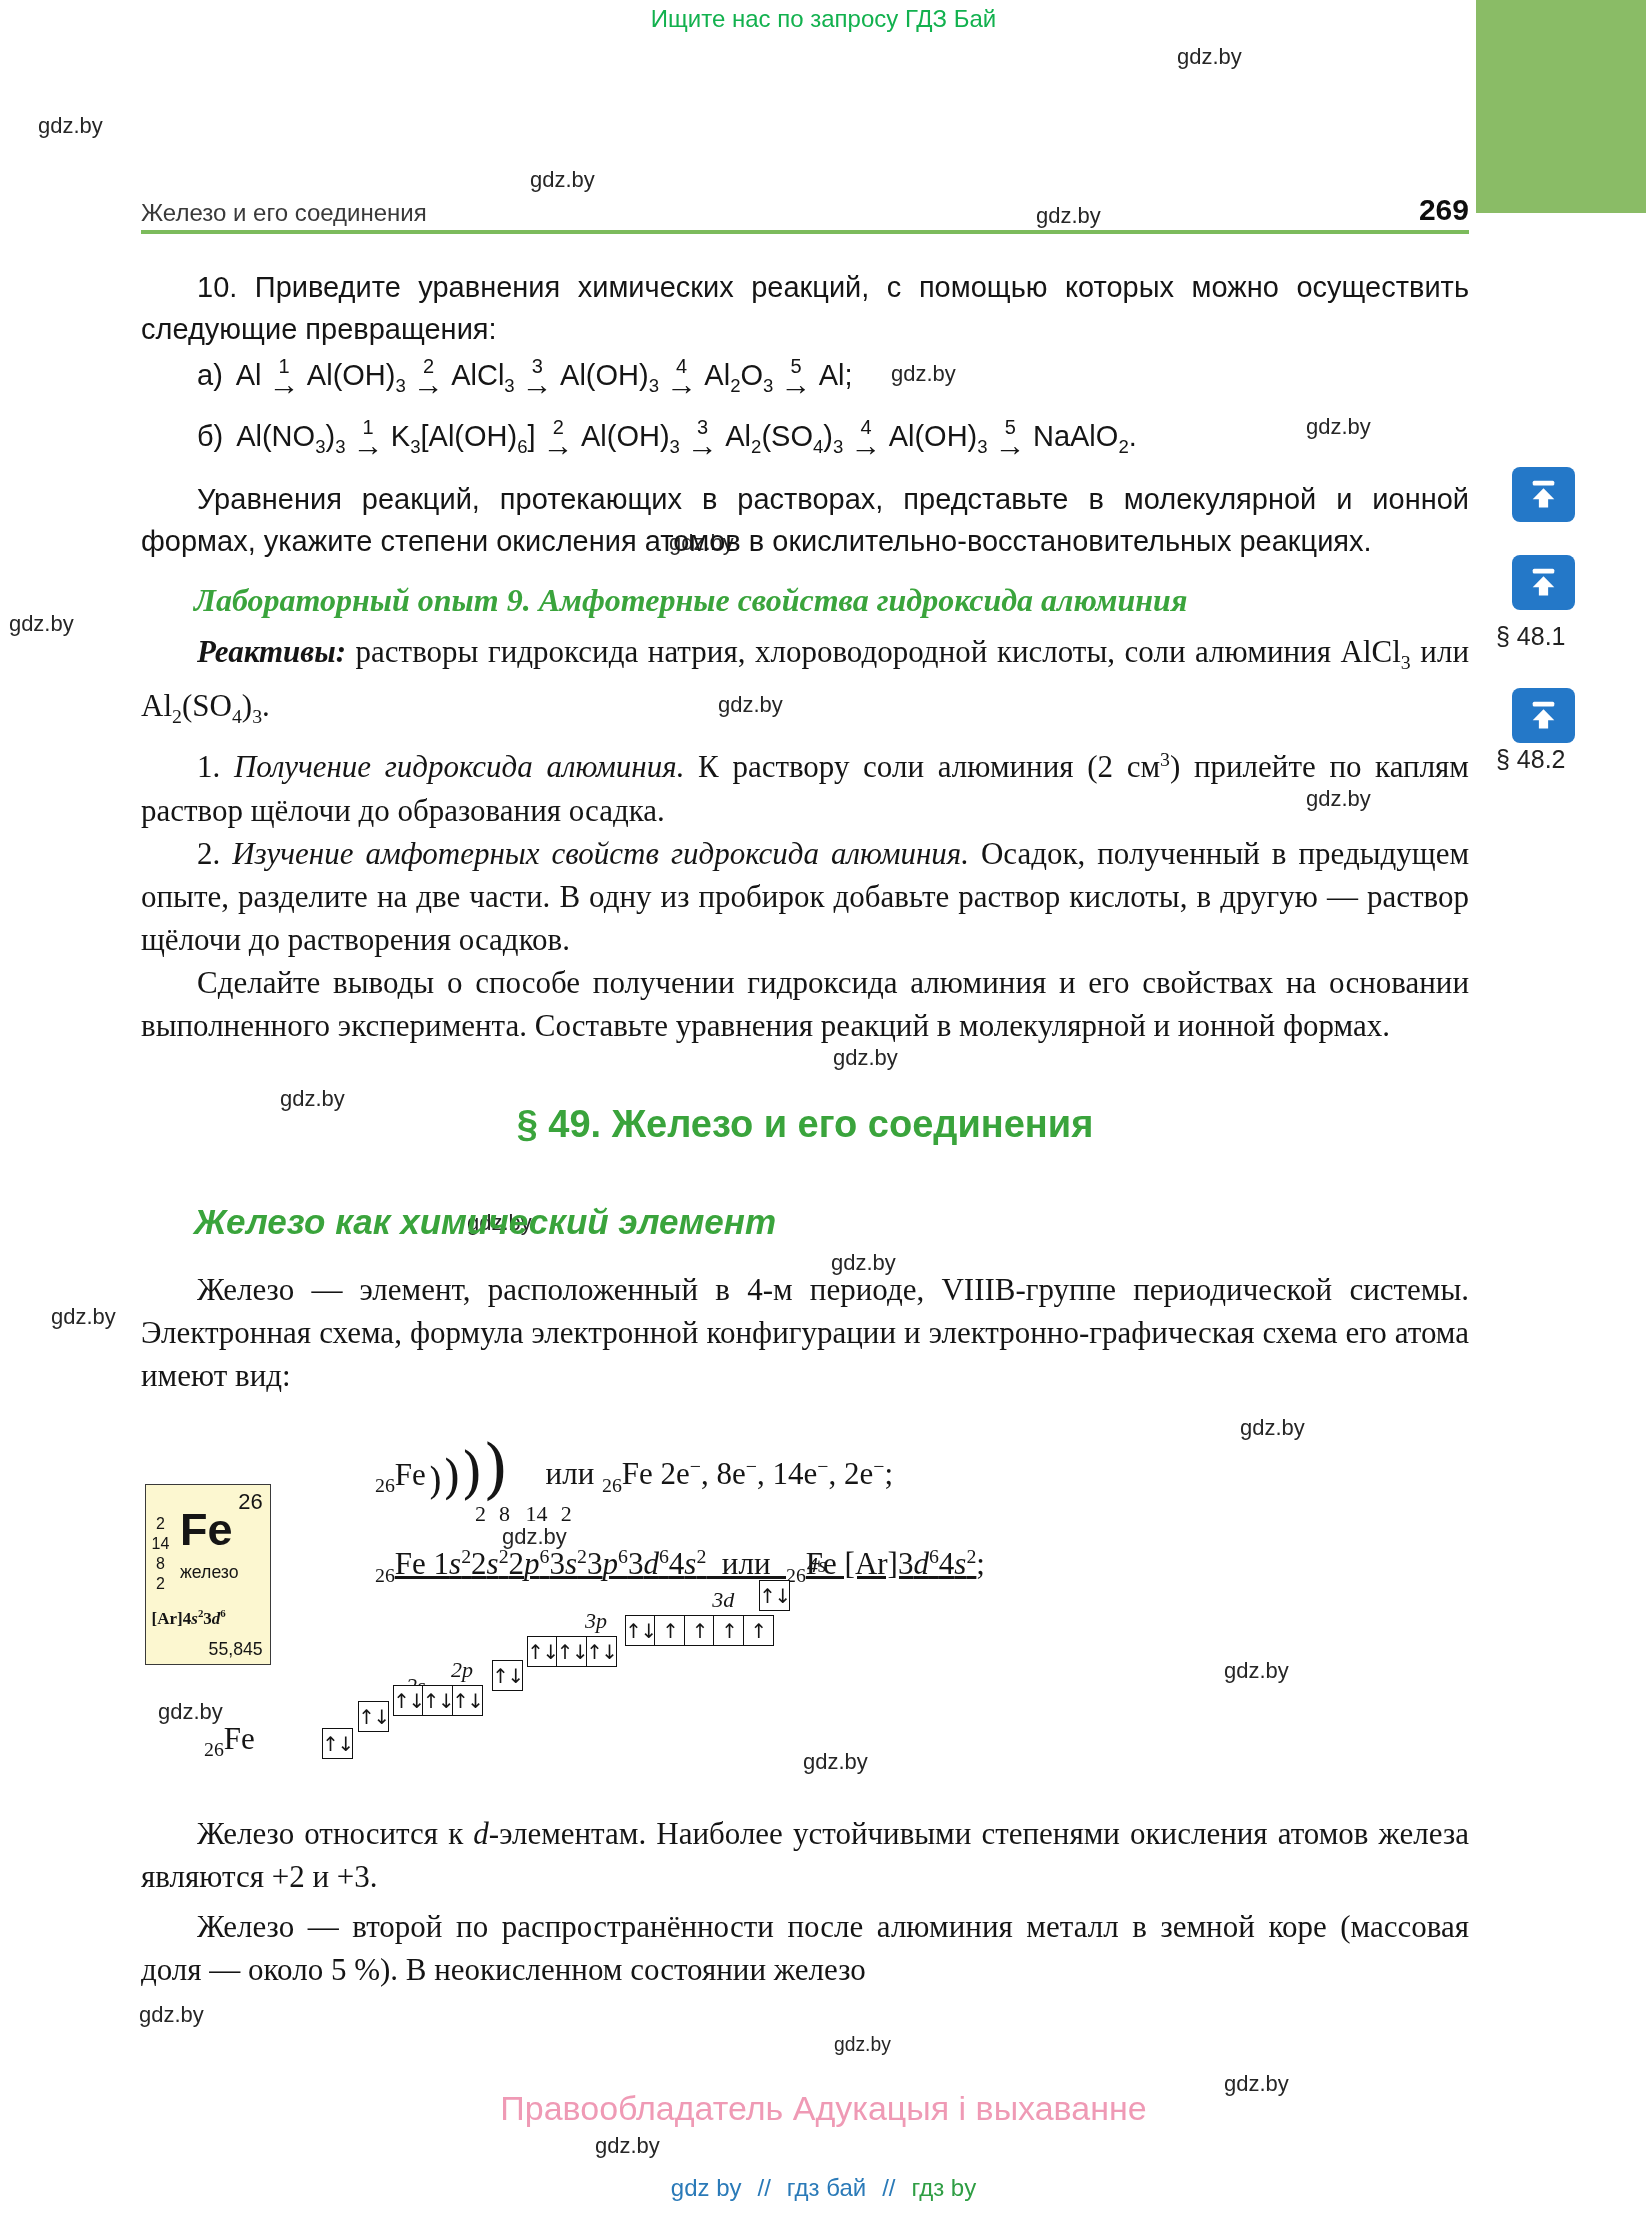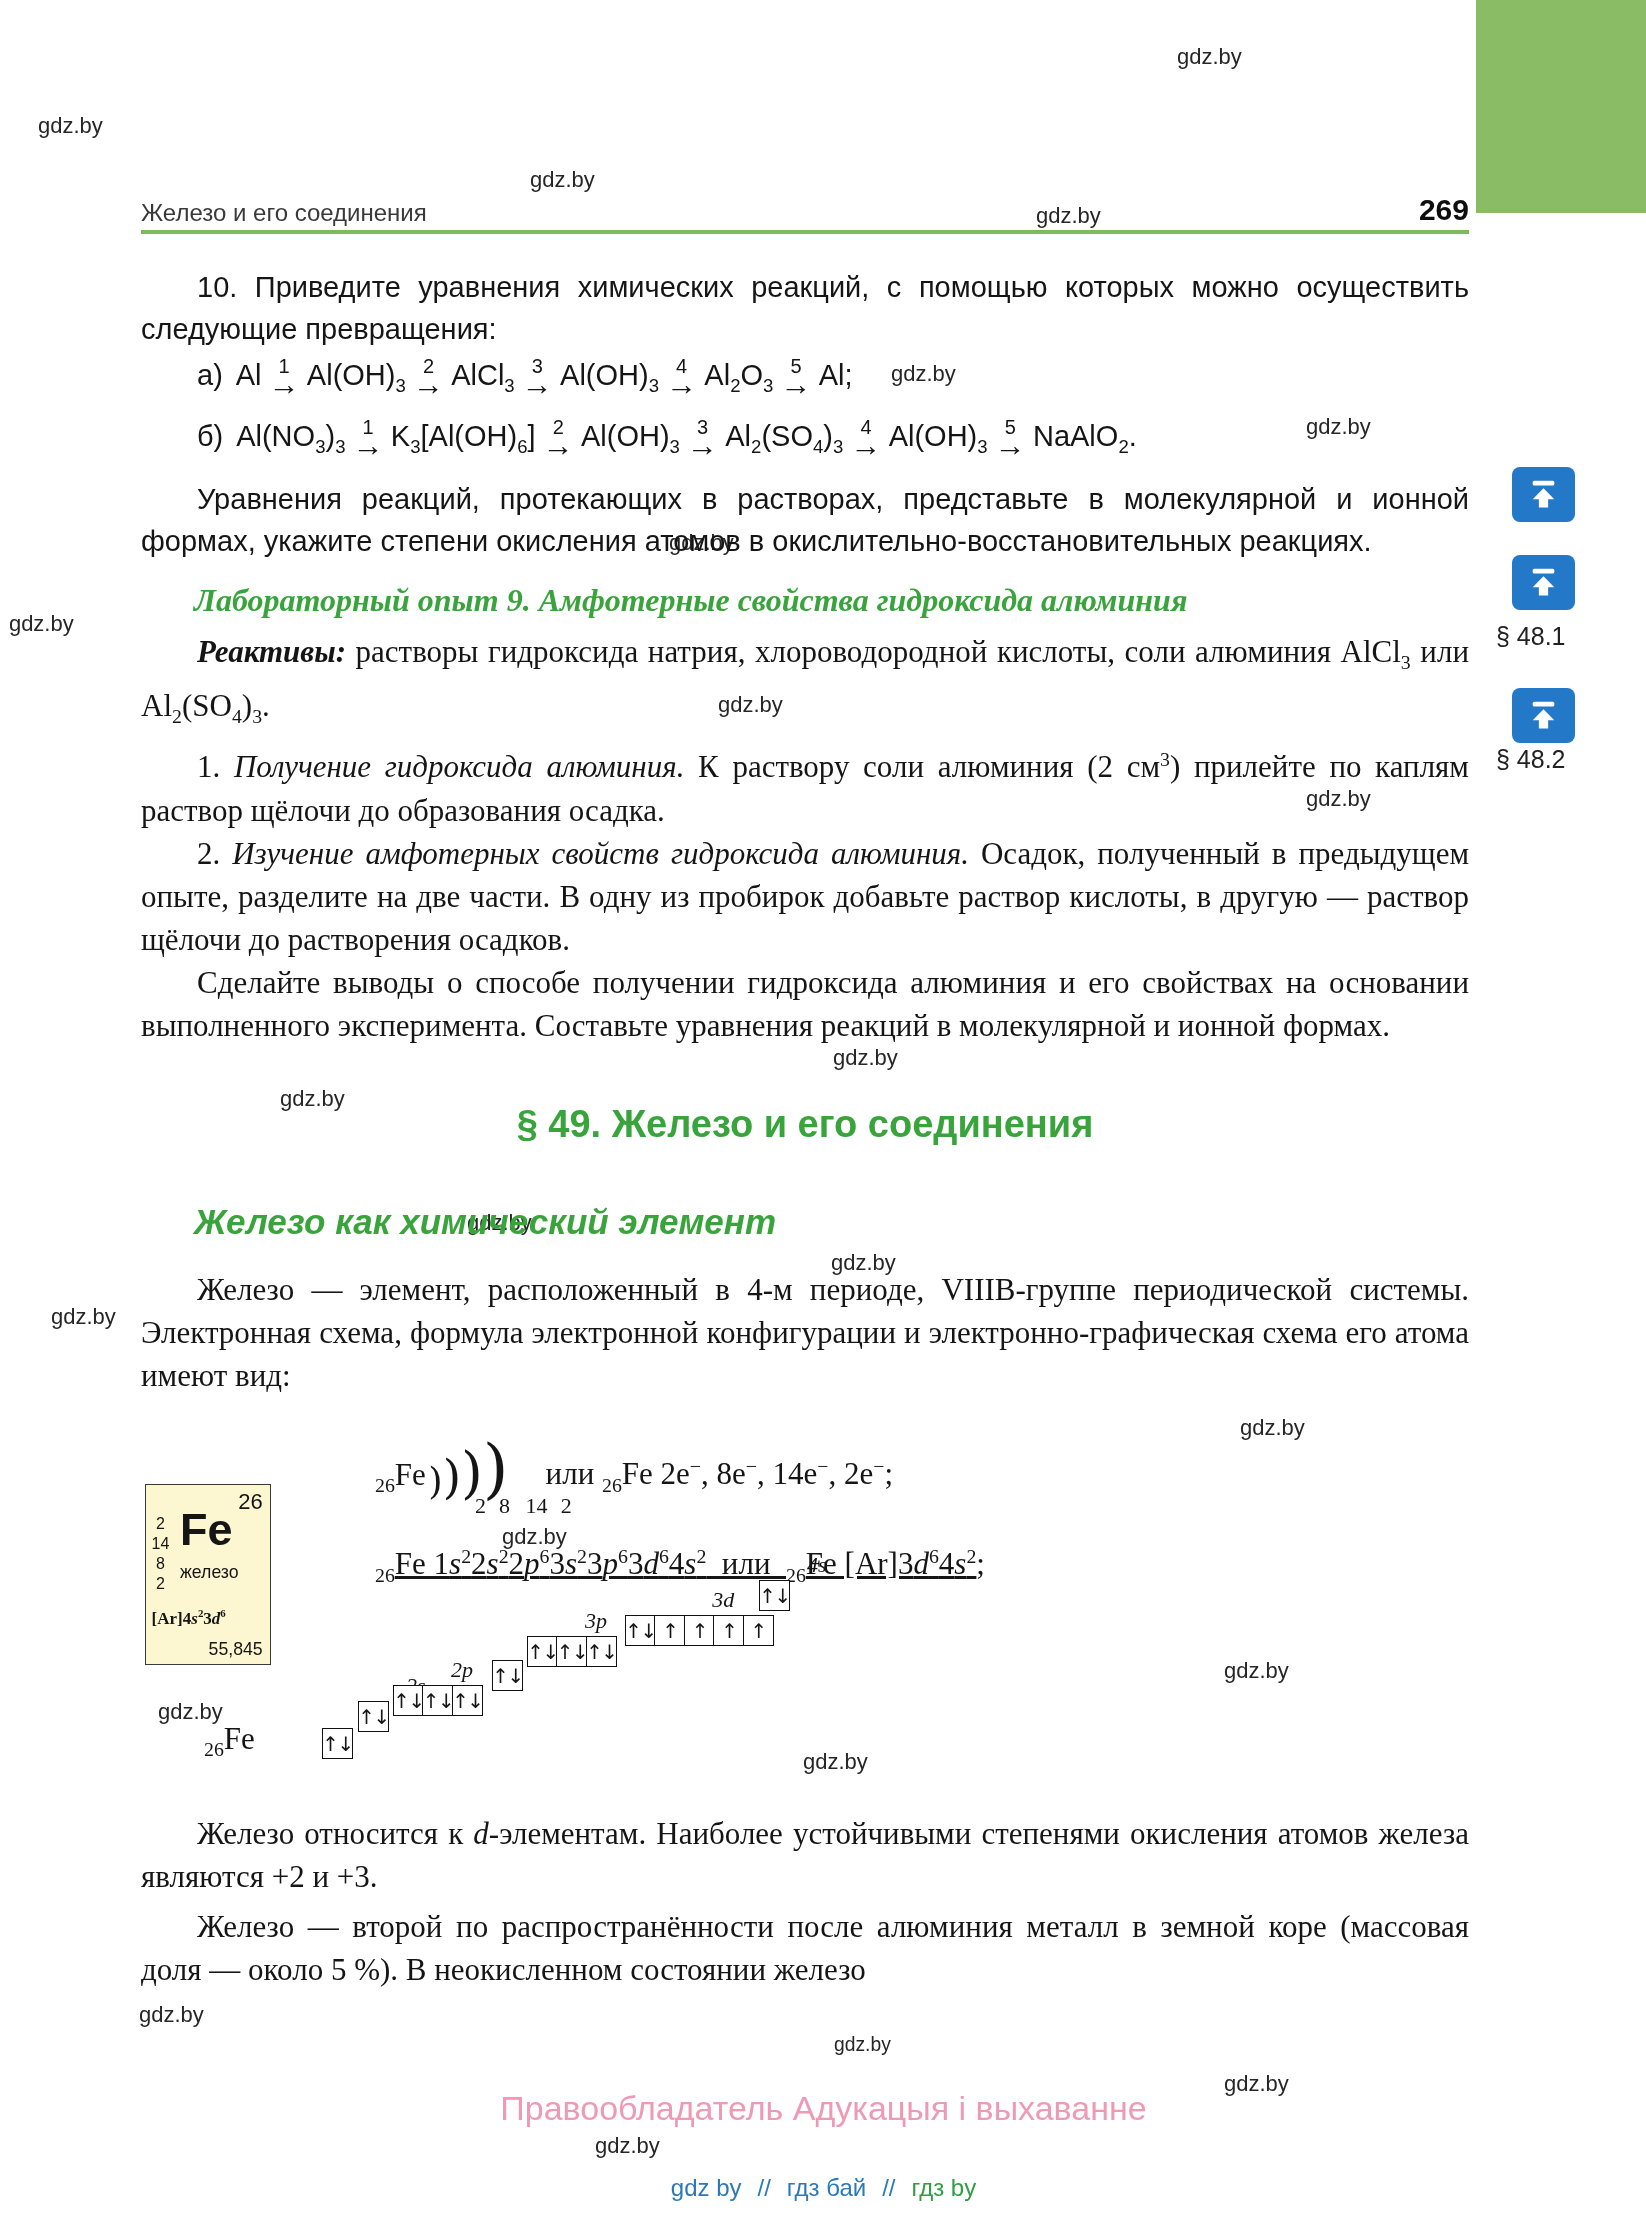--- a/index.html
+++ b/index.html
@@ -61,21 +61,21 @@
 
   
   .figure { position:relative; height:364px; margin-top:29px; }
   .shell-line { position:absolute; left:234px; top:11.3px; height:60px;
                 display:flex; align-items:flex-end; font-size:31px; }
   .arcs { display:flex; align-items:flex-end; margin-left:2.4px; }
   .arc::before { content:")"; }
   .arc { font-family:"DejaVu Serif", serif; line-height:0.85; }
   .arc1{font-size:37px;} .arc2{font-size:47px;} .arc3{font-size:56px;} .arc4{font-size:66px;}
   .shell-alt { margin-left:37px; white-space:nowrap; }
-  .shell-numbers { position:absolute; left:95px; top:56px; font-size:22px; }
+  .shell-numbers { position:absolute; left:95px; top:64px; font-size:22px; }
   .shell-numbers span { display:inline-block; text-align:center; }
   .shell-numbers span:nth-child(1){width:21px;} .shell-numbers span:nth-child(2){width:27px;}
   .shell-numbers span:nth-child(3){width:37px;} .shell-numbers span:nth-child(4){width:22.6px;}
   .config-line { position:absolute; left:234px; top:119px; font-size:31px; white-space:nowrap;text-decoration:underline; }
 
   .element-card { position:absolute; left:4px; top:58px; width:126px; height:181px;
                   background:#fcf7d0; border:1.6px solid #3a3a3a;
                   font-family:"Liberation Sans", sans-serif; }
   .ec-num { position:absolute; top:4px; right:7.3px; font-size:22px; }
   .ec-shells { position:absolute; left:5.6px; top:29px; font-size:16px; line-height:20px; text-align:center; }
@@ -92,20 +92,21 @@
   .obox { width:31px; height:31px; border:1.6px solid #111; margin-left:-1.6px; background:#fff;
           display:flex; align-items:center; justify-content:center;
           font-family:"DejaVu Sans", sans-serif; font-size:20px; letter-spacing:-1.6px; }
   .orow .obox:first-child { margin-left:0; }
 </style>
 </head>
 <body>
 
 <div class="page">
 
+  <div class="banner">Ищите нас по запросу ГДЗ Бай</div>
   <div class="green-block"></div>
   <div class="wm-layer">
       <span class="wm" style="left: 1177px; top: 44px;">gdz.by</span>
       <span class="wm" style="left: 38px; top: 113px;">gdz.by</span>
       <span class="wm" style="left: 530px; top: 167px;">gdz.by</span>
       <span class="wm" style="left: 1036px; top: 203px;">gdz.by</span>
       <span class="wm" style="left: 891px; top: 361px;">gdz.by</span>
       <span class="wm" style="left: 1306px; top: 414px;">gdz.by</span>
       <span class="wm" style="left: 669px; top: 530px;">gdz.by</span>
       <span class="wm" style="left: 8.9px; top: 611px;">gdz.by</span>

